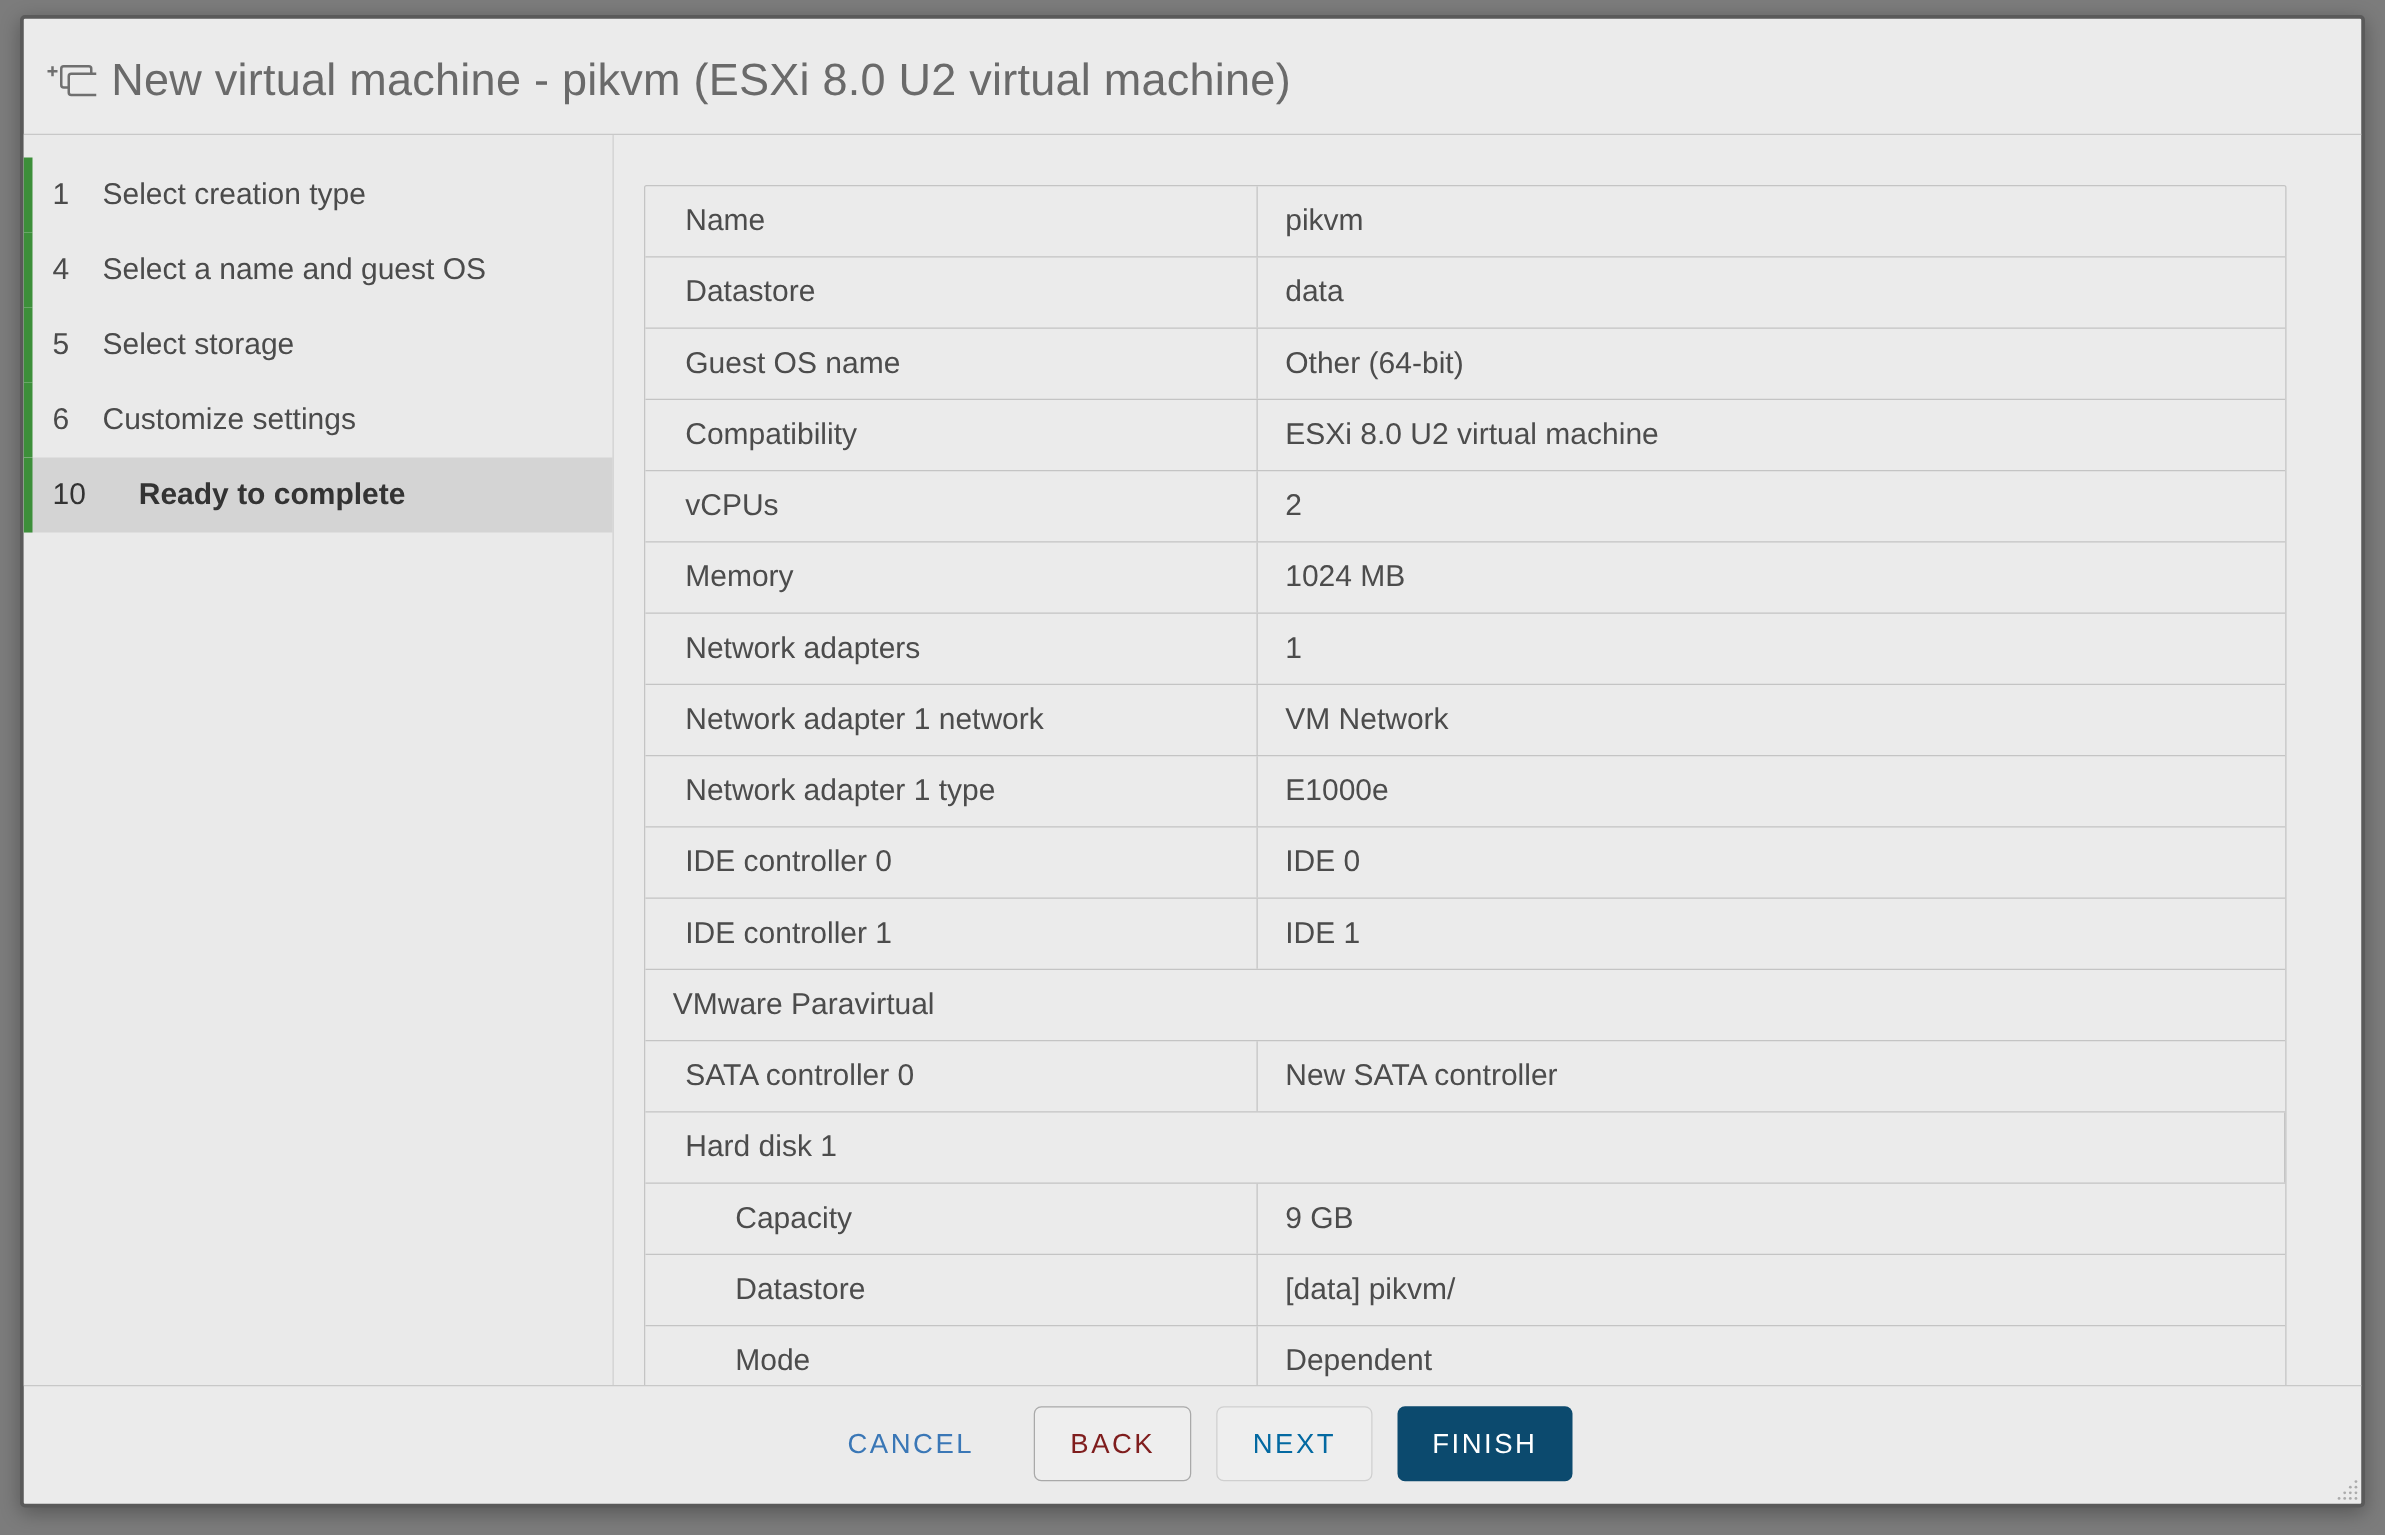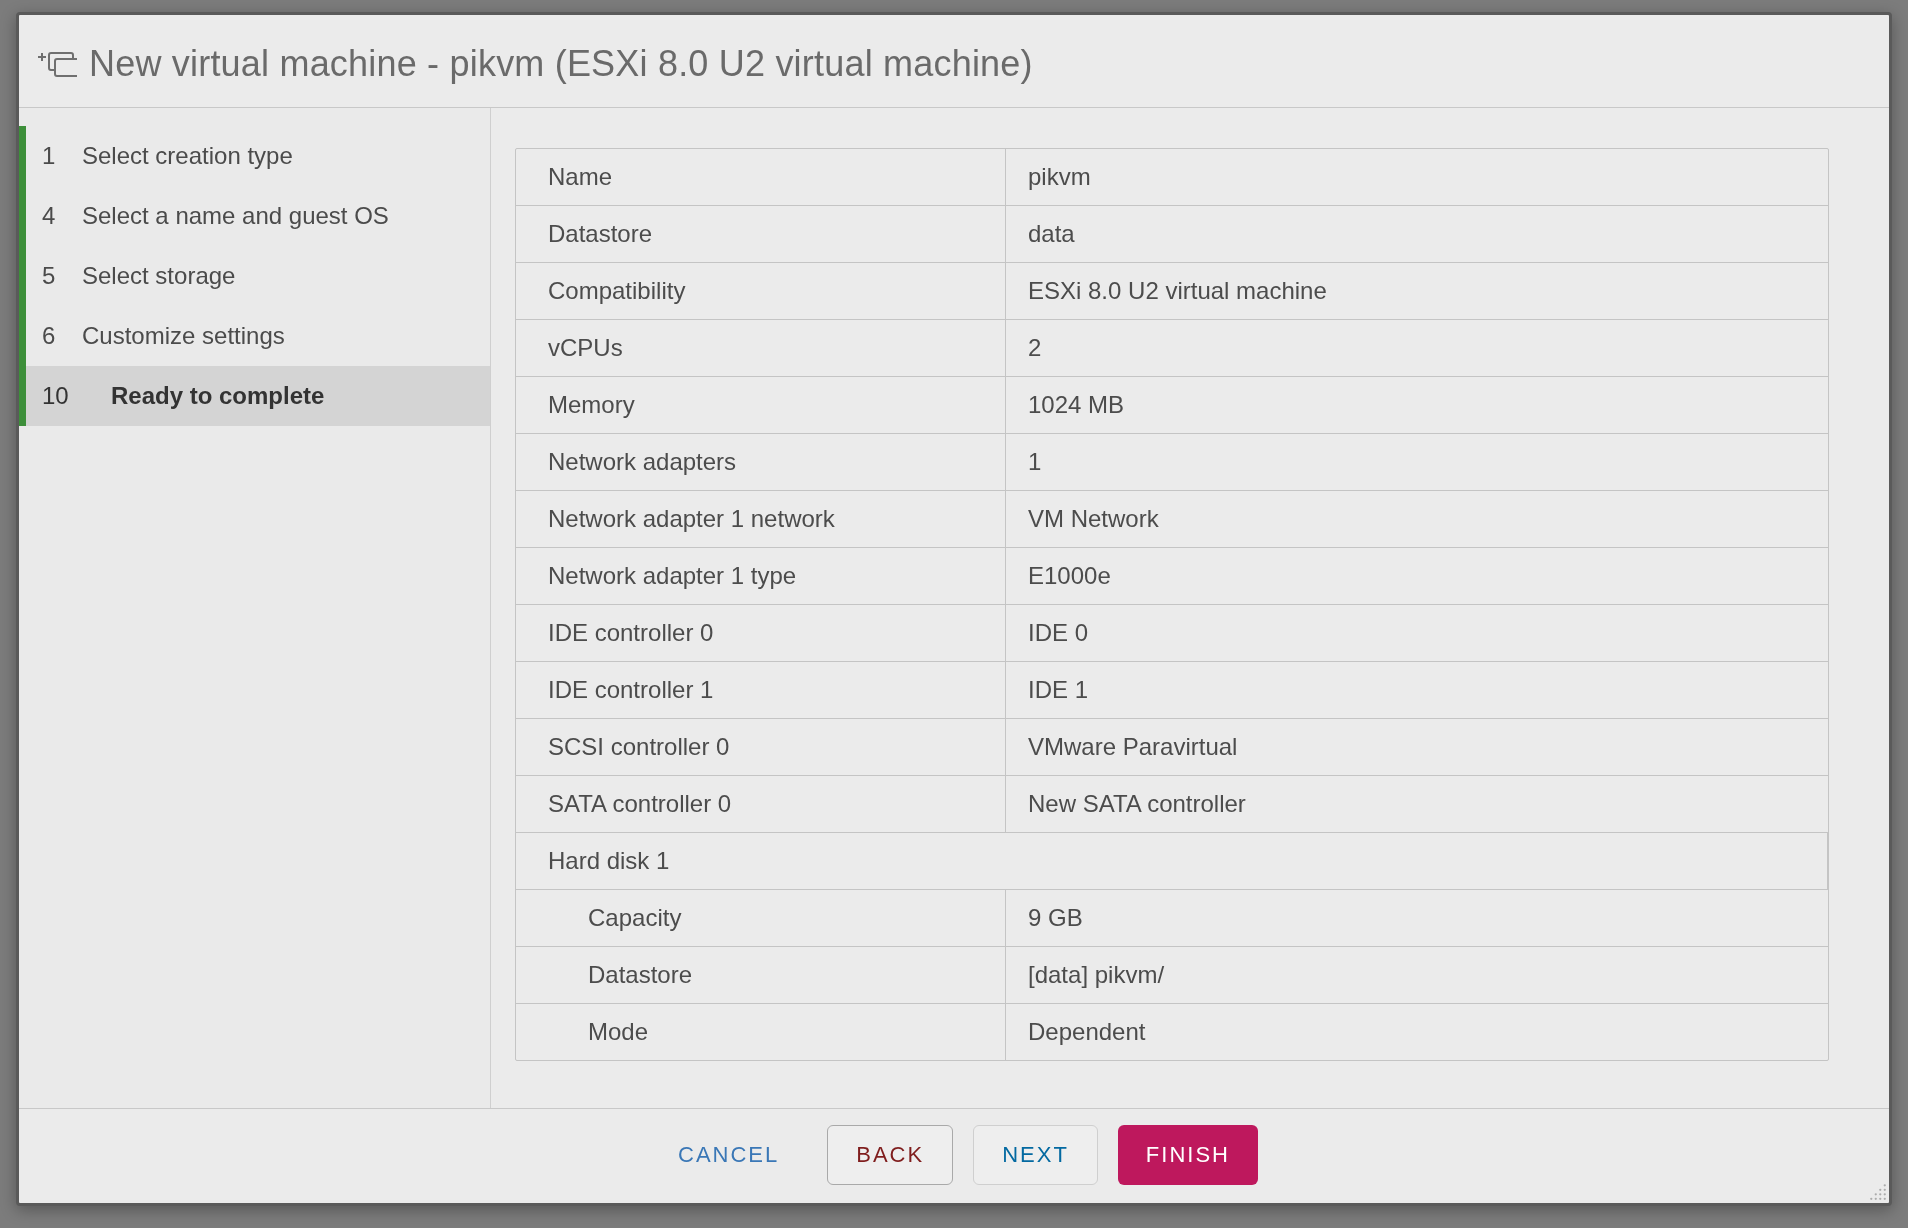--- a/index.html
+++ b/index.html
@@ -164,21 +164,21 @@
     background: #eeeeee;
   }
   .btn.next {
     color: #0369a1;
     border: 1px solid #cfcfcf;
     background: #eeeeee;
     cursor: default;
   }
   .btn.finish {
     color: #ffffff;
-    background: #be185d;
+    background: #0c4a6e;
   }
 
   .resize-handle {
     position: absolute;
     right: 2px;
     bottom: 2px;
     width: 18px;
     height: 18px;
     opacity: 0.55;
     pointer-events: none;
@@ -227,20 +227,24 @@
         <div class="summary-table" id="summary-table">
             <div class="srow">
               <div class="srow-key">Name</div>
               <div class="srow-val">pikvm</div>
             </div>
             <div class="srow">
               <div class="srow-key">Datastore</div>
               <div class="srow-val">data</div>
             </div>
             <div class="srow">
+              <div class="srow-key">Guest OS name</div>
+              <div class="srow-val">Other (64-bit)</div>
+            </div>
+            <div class="srow">
               <div class="srow-key">Compatibility</div>
               <div class="srow-val">ESXi 8.0 U2 virtual machine</div>
             </div>
             <div class="srow">
               <div class="srow-key">vCPUs</div>
               <div class="srow-val">2</div>
             </div>
             <div class="srow">
               <div class="srow-key">Memory</div>
               <div class="srow-val">1024 MB</div>
@@ -259,21 +263,20 @@
             </div>
             <div class="srow">
               <div class="srow-key">IDE controller 0</div>
               <div class="srow-val">IDE 0</div>
             </div>
             <div class="srow">
               <div class="srow-key">IDE controller 1</div>
               <div class="srow-val">IDE 1</div>
             </div>
             <div class="srow">
-              <div class="srow-key">SCSI controller 0</div>
               <div class="srow-val">VMware Paravirtual</div>
             </div>
             <div class="srow">
               <div class="srow-key">SATA controller 0</div>
               <div class="srow-val">New SATA controller</div>
             </div>
             <div class="srow full">
               <div class="srow-key">Hard disk 1</div>
               <div class="srow-val"></div>
             </div>

